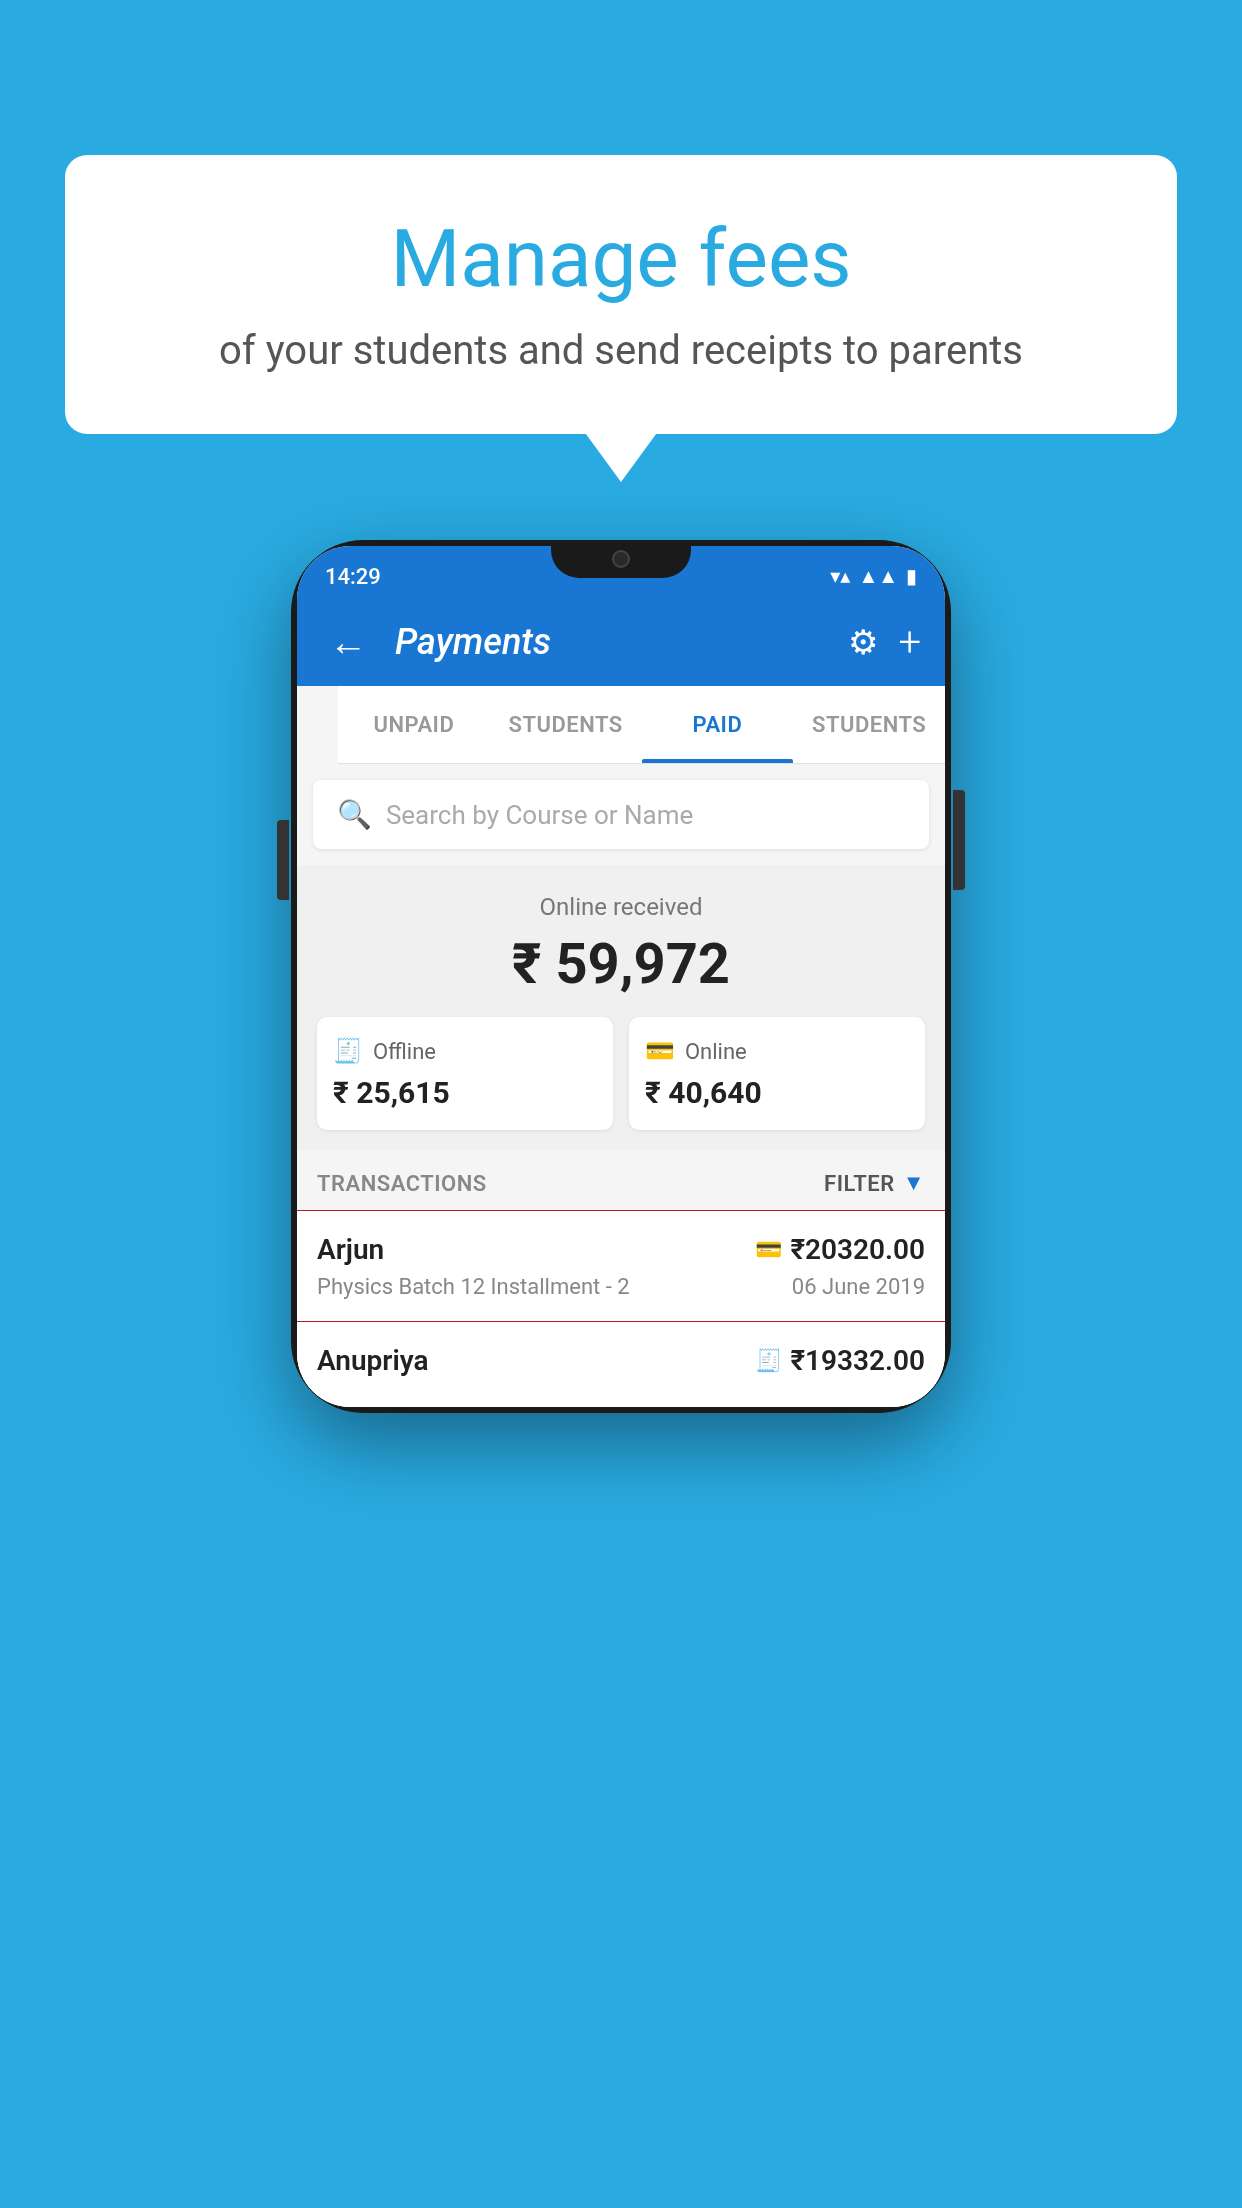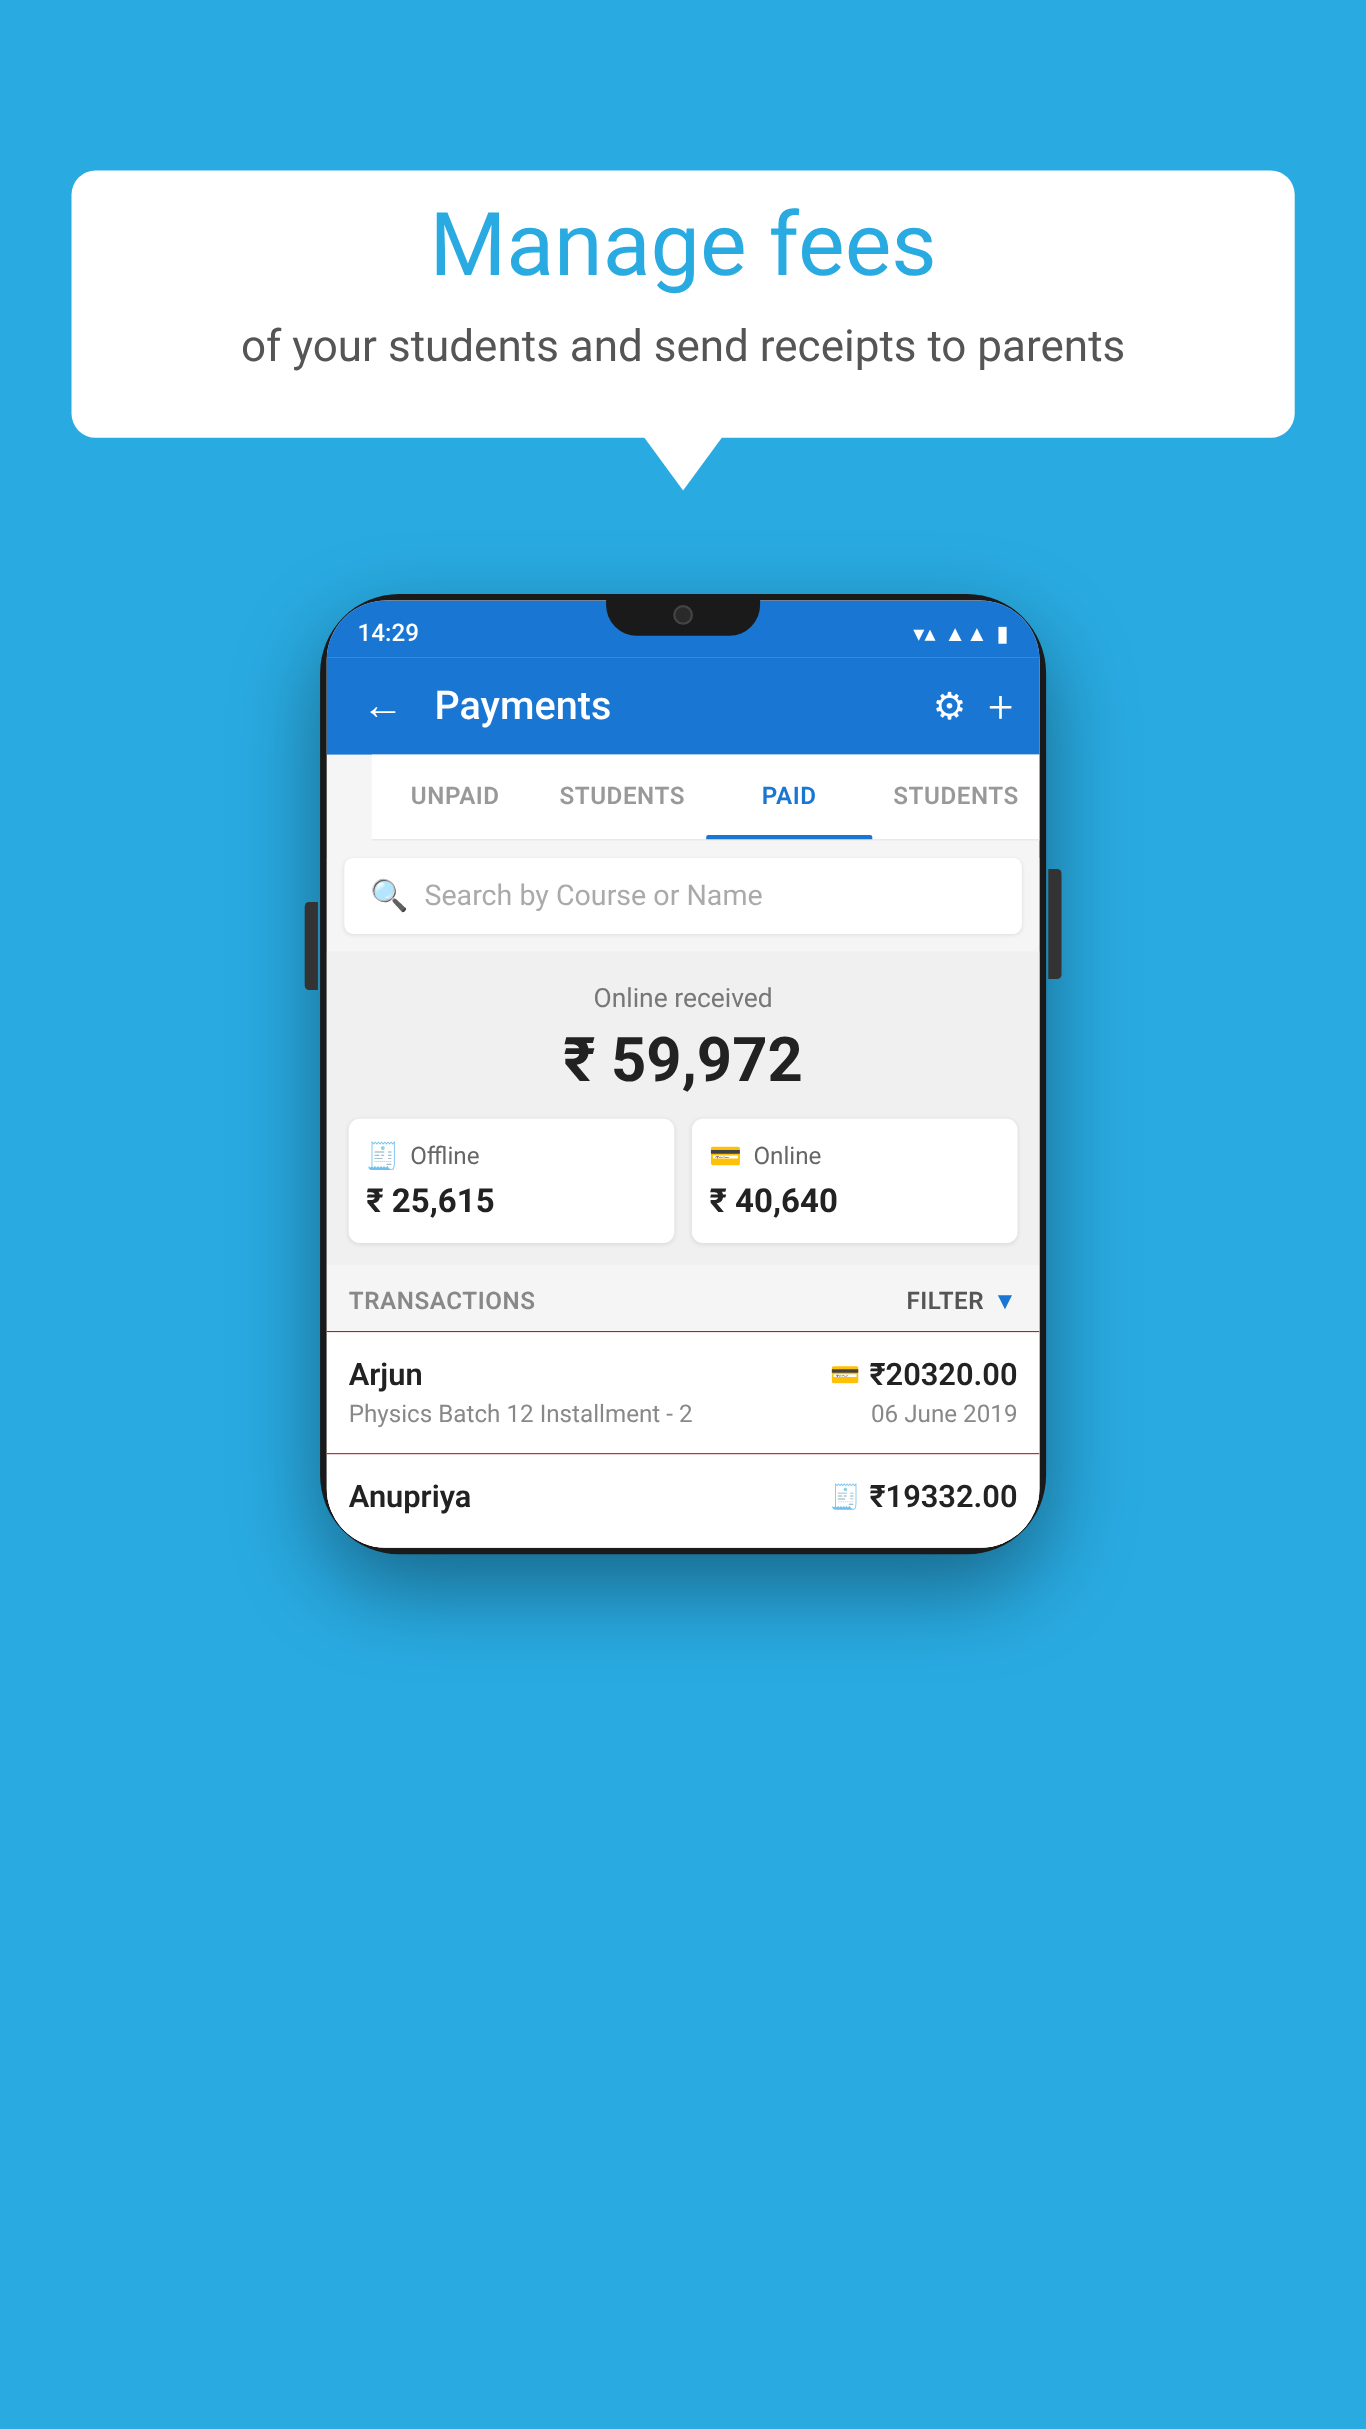--- a/index.html
+++ b/index.html
@@ -18,21 +18,21 @@
       position: absolute;
       top: 155px;
       left: 65px;
       right: 65px;
       z-index: 10;
     }
 
     .speech-bubble {
       background: white;
       border-radius: 22px;
-      padding: 24px 80px 55px;
+      padding: 60px 80px 55px;
       text-align: center;
       position: relative;
     }
 
     .speech-bubble::after {
       content: '';
       position: absolute;
       bottom: -48px;
       left: 50%;
       transform: translateX(-50%);
@@ -168,20 +168,21 @@
       font-size: 36px;
       cursor: pointer;
       padding: 8px;
     }
 
     .app-bar-title {
       color: white;
       font-size: 36px;
       font-weight: 500;
       flex: 1;
+      font-style: italic;
     }
 
     .app-bar-actions {
       display: flex;
       align-items: center;
       gap: 20px;
     }
 
     
     .tabs {

